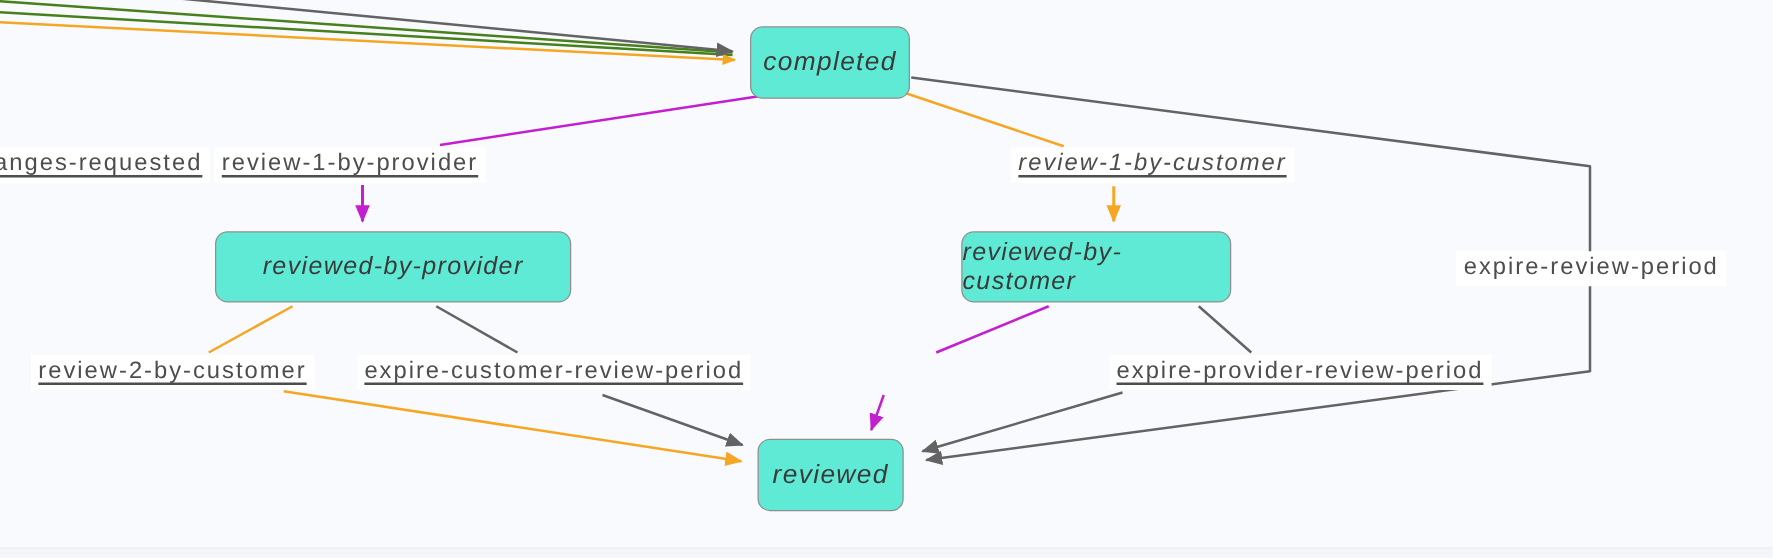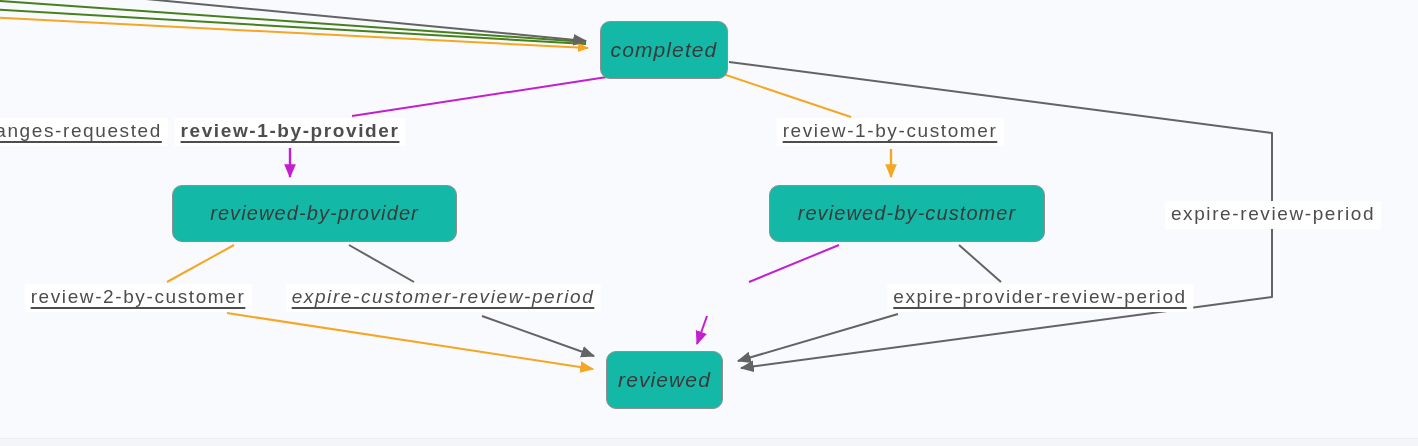--- a/index.html
+++ b/index.html
@@ -18,21 +18,21 @@
   }
   #edges {
     position: absolute;
     left: 0; top: 0;
     width: 1418px; height: 446px;
     overflow: visible;
   }
   .state-node {
     position: absolute;
     box-sizing: border-box;
-    background: #14b8a6;
+    background: #5eead4;
     border: 1.6px solid #8f8f8f;
     border-radius: 10px;
     display: flex;
     align-items: center;
     justify-content: center;
     font-style: italic;
     color: #3a3a3a;
     letter-spacing: 1.1px;
     cursor: pointer;
   }
@@ -119,42 +119,42 @@
     </g>
 
     <g fill="none">
       <line x1="959" y1="245" x2="1001" y2="282" stroke="#636363" stroke-width="2"></line>
       <line x1="898" y1="314" x2="738" y2="361" stroke="#636363" stroke-width="2" marker-end="url(#arr-gray)"></line>
     </g>
   </svg>
 
   <span class="tlabel" style="left:-34px; top:118px;">changes-requested</span>
 
-  <span class="tlabel centered" style="left:290px; top:118px;font-weight:bold;">review-1-by-provider</span>
+  <span class="tlabel centered" style="left:280px; top:118px;">review-1-by-provider</span>
 
-  <span class="tlabel centered" style="left:890px; top:118px;">review-1-by-customer</span>
+  <span class="tlabel centered" style="left:922px; top:118px;font-style:italic;">review-1-by-customer</span>
 
   <span class="tlabel centered no-underline" style="left:1273px; top:201px;">expire-review-period</span>
 
   <span class="tlabel centered" style="left:138px; top:284px;text-align:center;">review-2-by-customer</span>
 
-  <span class="tlabel centered" style="left:443px; top:284px;font-style:italic;">expire-customer-review-period</span>
+  <span class="tlabel centered" style="left:443px; top:284px;">expire-customer-review-period</span>
 
 
   <span class="tlabel centered" style="left:1040px; top:284px;text-align:right;">expire-provider-review-period</span>
 
   <div class="state-node big" style="left:600px; top:21px; width:128px; height:58px;">
     <span>completed</span>
   </div>
 
   <div class="state-node mid" style="left:172px; top:185px; width:285px; height:57px;">
     <span>reviewed-by-provider</span>
   </div>
 
-  <div class="state-node mid" style="left:769px; top:185px; width:276px; height:57px;">
+  <div class="state-node mid" style="left:769px; top:185px; width:216px; height:57px;">
     <span>reviewed-by-customer</span>
   </div>
 
   <div class="state-node big" style="left:606px; top:351px; width:117px; height:58px;">
     <span>reviewed</span>
   </div>
 
   <div class="bottom-band"></div>
 
 </div>

